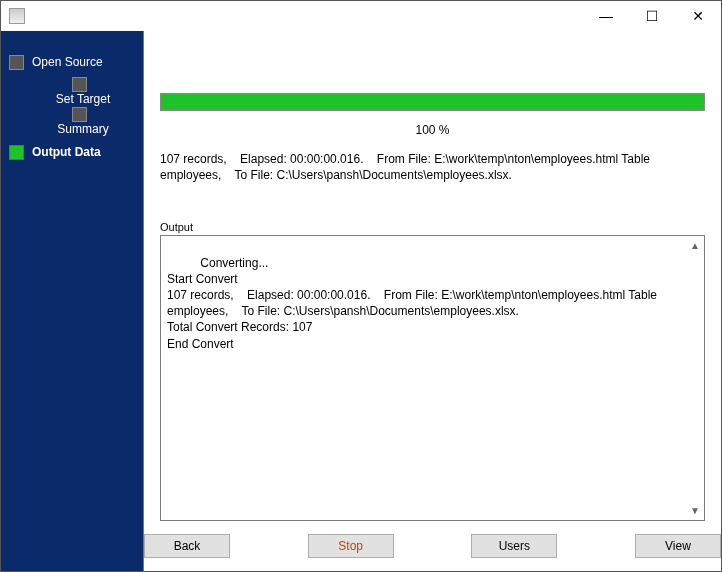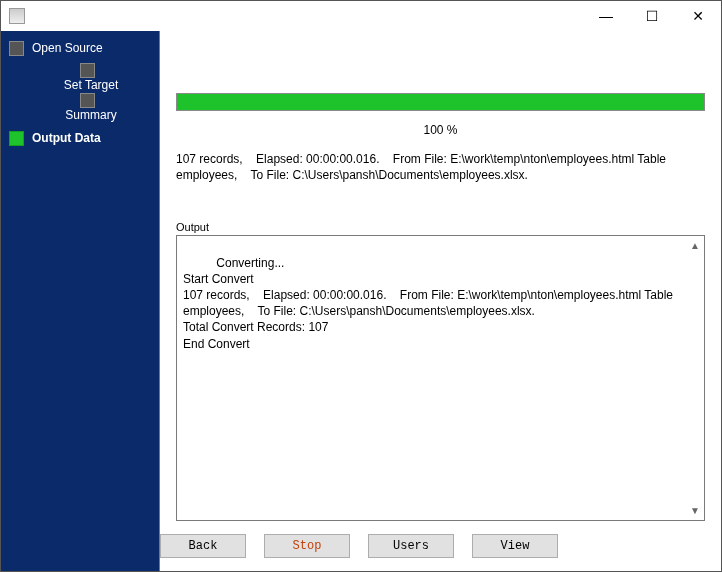--- a/index.html
+++ b/index.html
@@ -4,40 +4,40 @@
 <style>
   * { box-sizing: border-box; }
   html, body { margin: 0; padding: 0; font-family: "Segoe UI", Tahoma, sans-serif; font-size: 12px; color: #000; }
   body { background: #fff; }
   .window { width: 722px; height: 572px; border: 1px solid #555; display: flex; flex-direction: column; background: #fff; }
   .titlebar { height: 30px; display: flex; align-items: center; justify-content: space-between; padding-left: 8px; }
   .titlebar-icon { width: 16px; height: 16px; background: linear-gradient(#ccc,#eee); border: 1px solid #999; }
   .title-controls { display: flex; height: 100%; }
   .title-btn { width: 46px; height: 100%; display: flex; align-items: center; justify-content: center; font-size: 14px; font-family: "Segoe UI Symbol", sans-serif; }
   .body { flex: 1; display: flex; min-height: 0; }
-  .sidebar { width: 158px; background: #0a2a6a; padding: 2px 4px; color: #fff; }
+  .sidebar { width: 142px; background: #0a2a6a; padding: 16px 4px; color: #fff; }
   .nav-root { display: flex; flex-direction: column; }
   .nav-item { display: flex; align-items: center; height: 30px; padding-left: 4px; cursor: default; }
   .nav-item.child { padding-left: 22px; flex-direction: column; }
   .nav-box { width: 15px; height: 15px; background: #555; border: 1px solid #888; margin-right: 8px; flex: 0 0 auto; }
   .nav-box.active { background: #1ec22b; border: 1px solid #12a020; }
   .nav-label { color: #fff; font-size: 12px; }
   .nav-item.current .nav-label { font-weight: bold; }
   .main { flex: 1; display: flex; flex-direction: column; border-left: 1px solid #777; min-width: 0; }
   .content { flex: 1; padding: 10px 16px 0 16px; display: flex; flex-direction: column; min-height: 0; }
   .progress-wrap { margin-top: 52px; }
   .progress-bar { height: 18px; width: 100%; border: 1px solid #8a8a8a; background: #1ec22b; }
   .progress-text { text-align: center; margin-top: 12px; font-size: 12px; }
   .summary-text { margin-top: 14px; font-size: 12px; line-height: 1.35; white-space: pre-wrap; }
   .output-label { margin-top: 38px; font-size: 11px; }
   .output-box { flex: 1; margin-top: 2px; border: 1px solid #7a7a7a; background: #fff; padding: 2px 6px; font-size: 12px; line-height: 1.35; position: relative; overflow: hidden; white-space: pre-wrap; }
   .scroll-hint-up, .scroll-hint-dn { position: absolute; right: 2px; width: 14px; height: 14px; color: #666; font-size: 10px; display: flex; align-items: center; justify-content: center; }
   .scroll-hint-up { top: 2px; }
   .scroll-hint-dn { bottom: 2px; }
-  .footer { height: 50px; display: flex; align-items: center; justify-content: flex-start; gap: 18px; border-top: 0; font-family: Liberation Mono, monospace; }
+  .footer { height: 50px; display: flex; align-items: center; justify-content: space-between; gap: 18px; border-top: 0; }
   .btn { width: 86px; height: 24px; background: #e1e1e1; border: 1px solid #adadad; font-size: 12px; display: flex; align-items: center; justify-content: center; cursor: default; }
   .btn.disabled { color: #c2410c; }
   .btn.primary { border: 1.5px solid #0078d7; background: #e5f1fb; }
 </style>
 </head>
 <body>
 
 <div class="window">
 
   <div class="titlebar">

